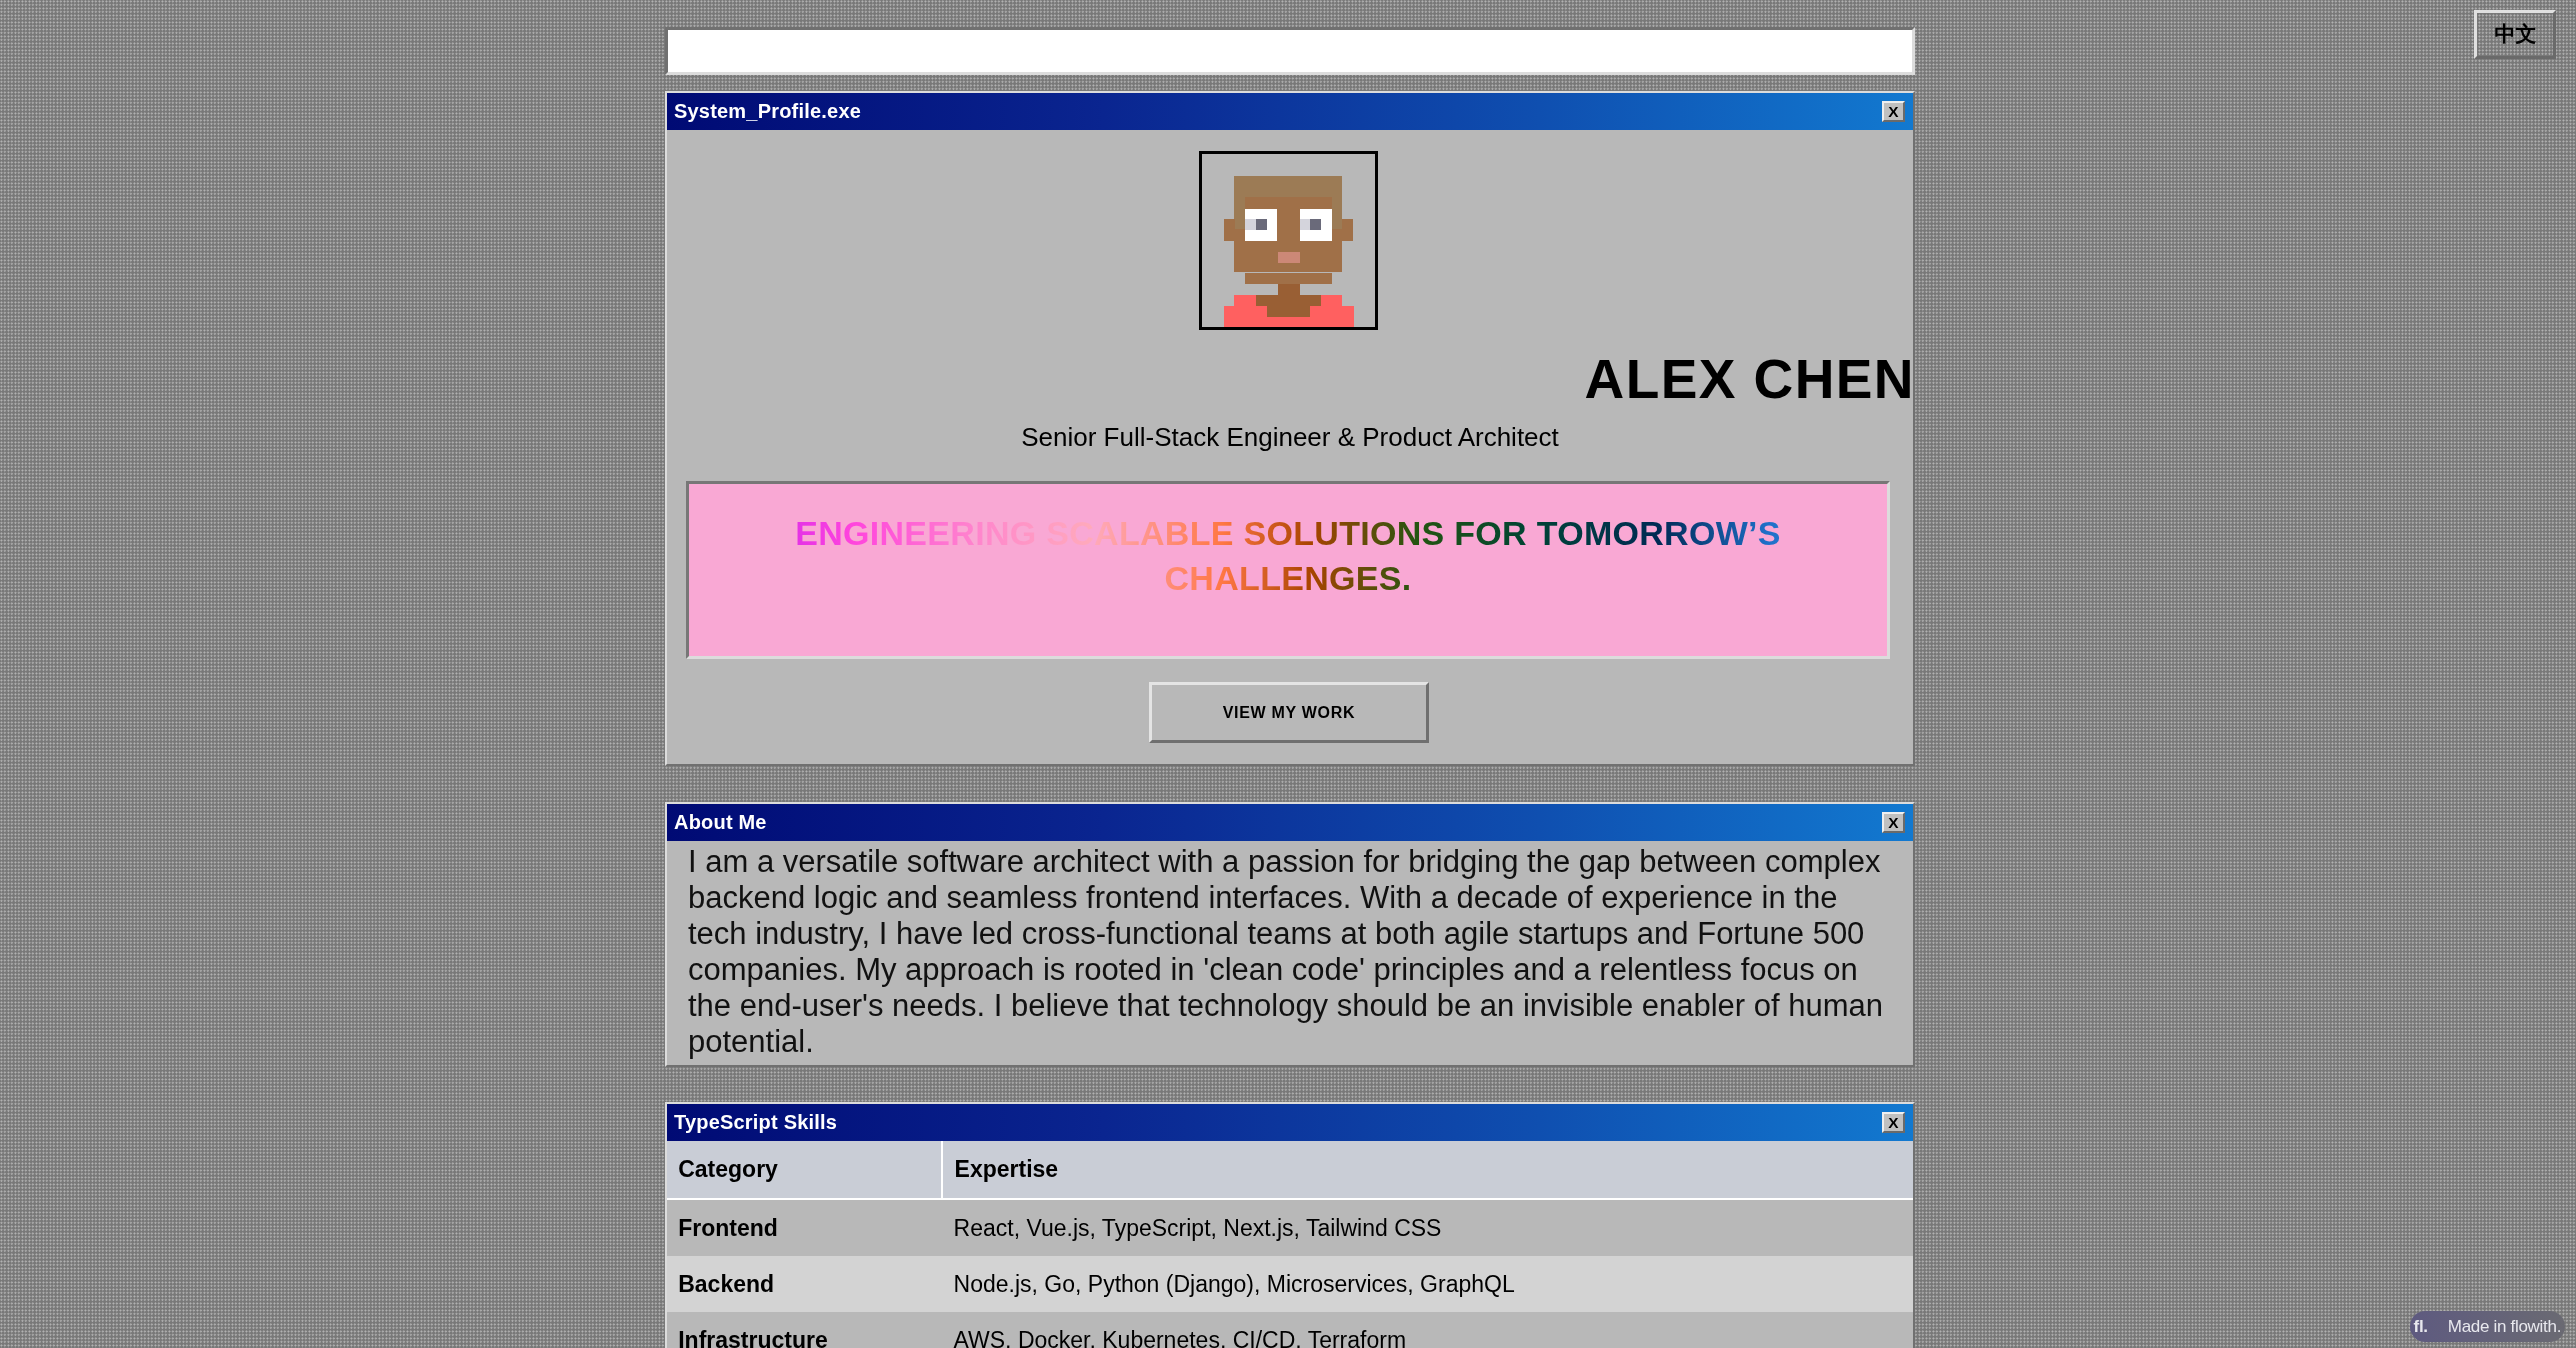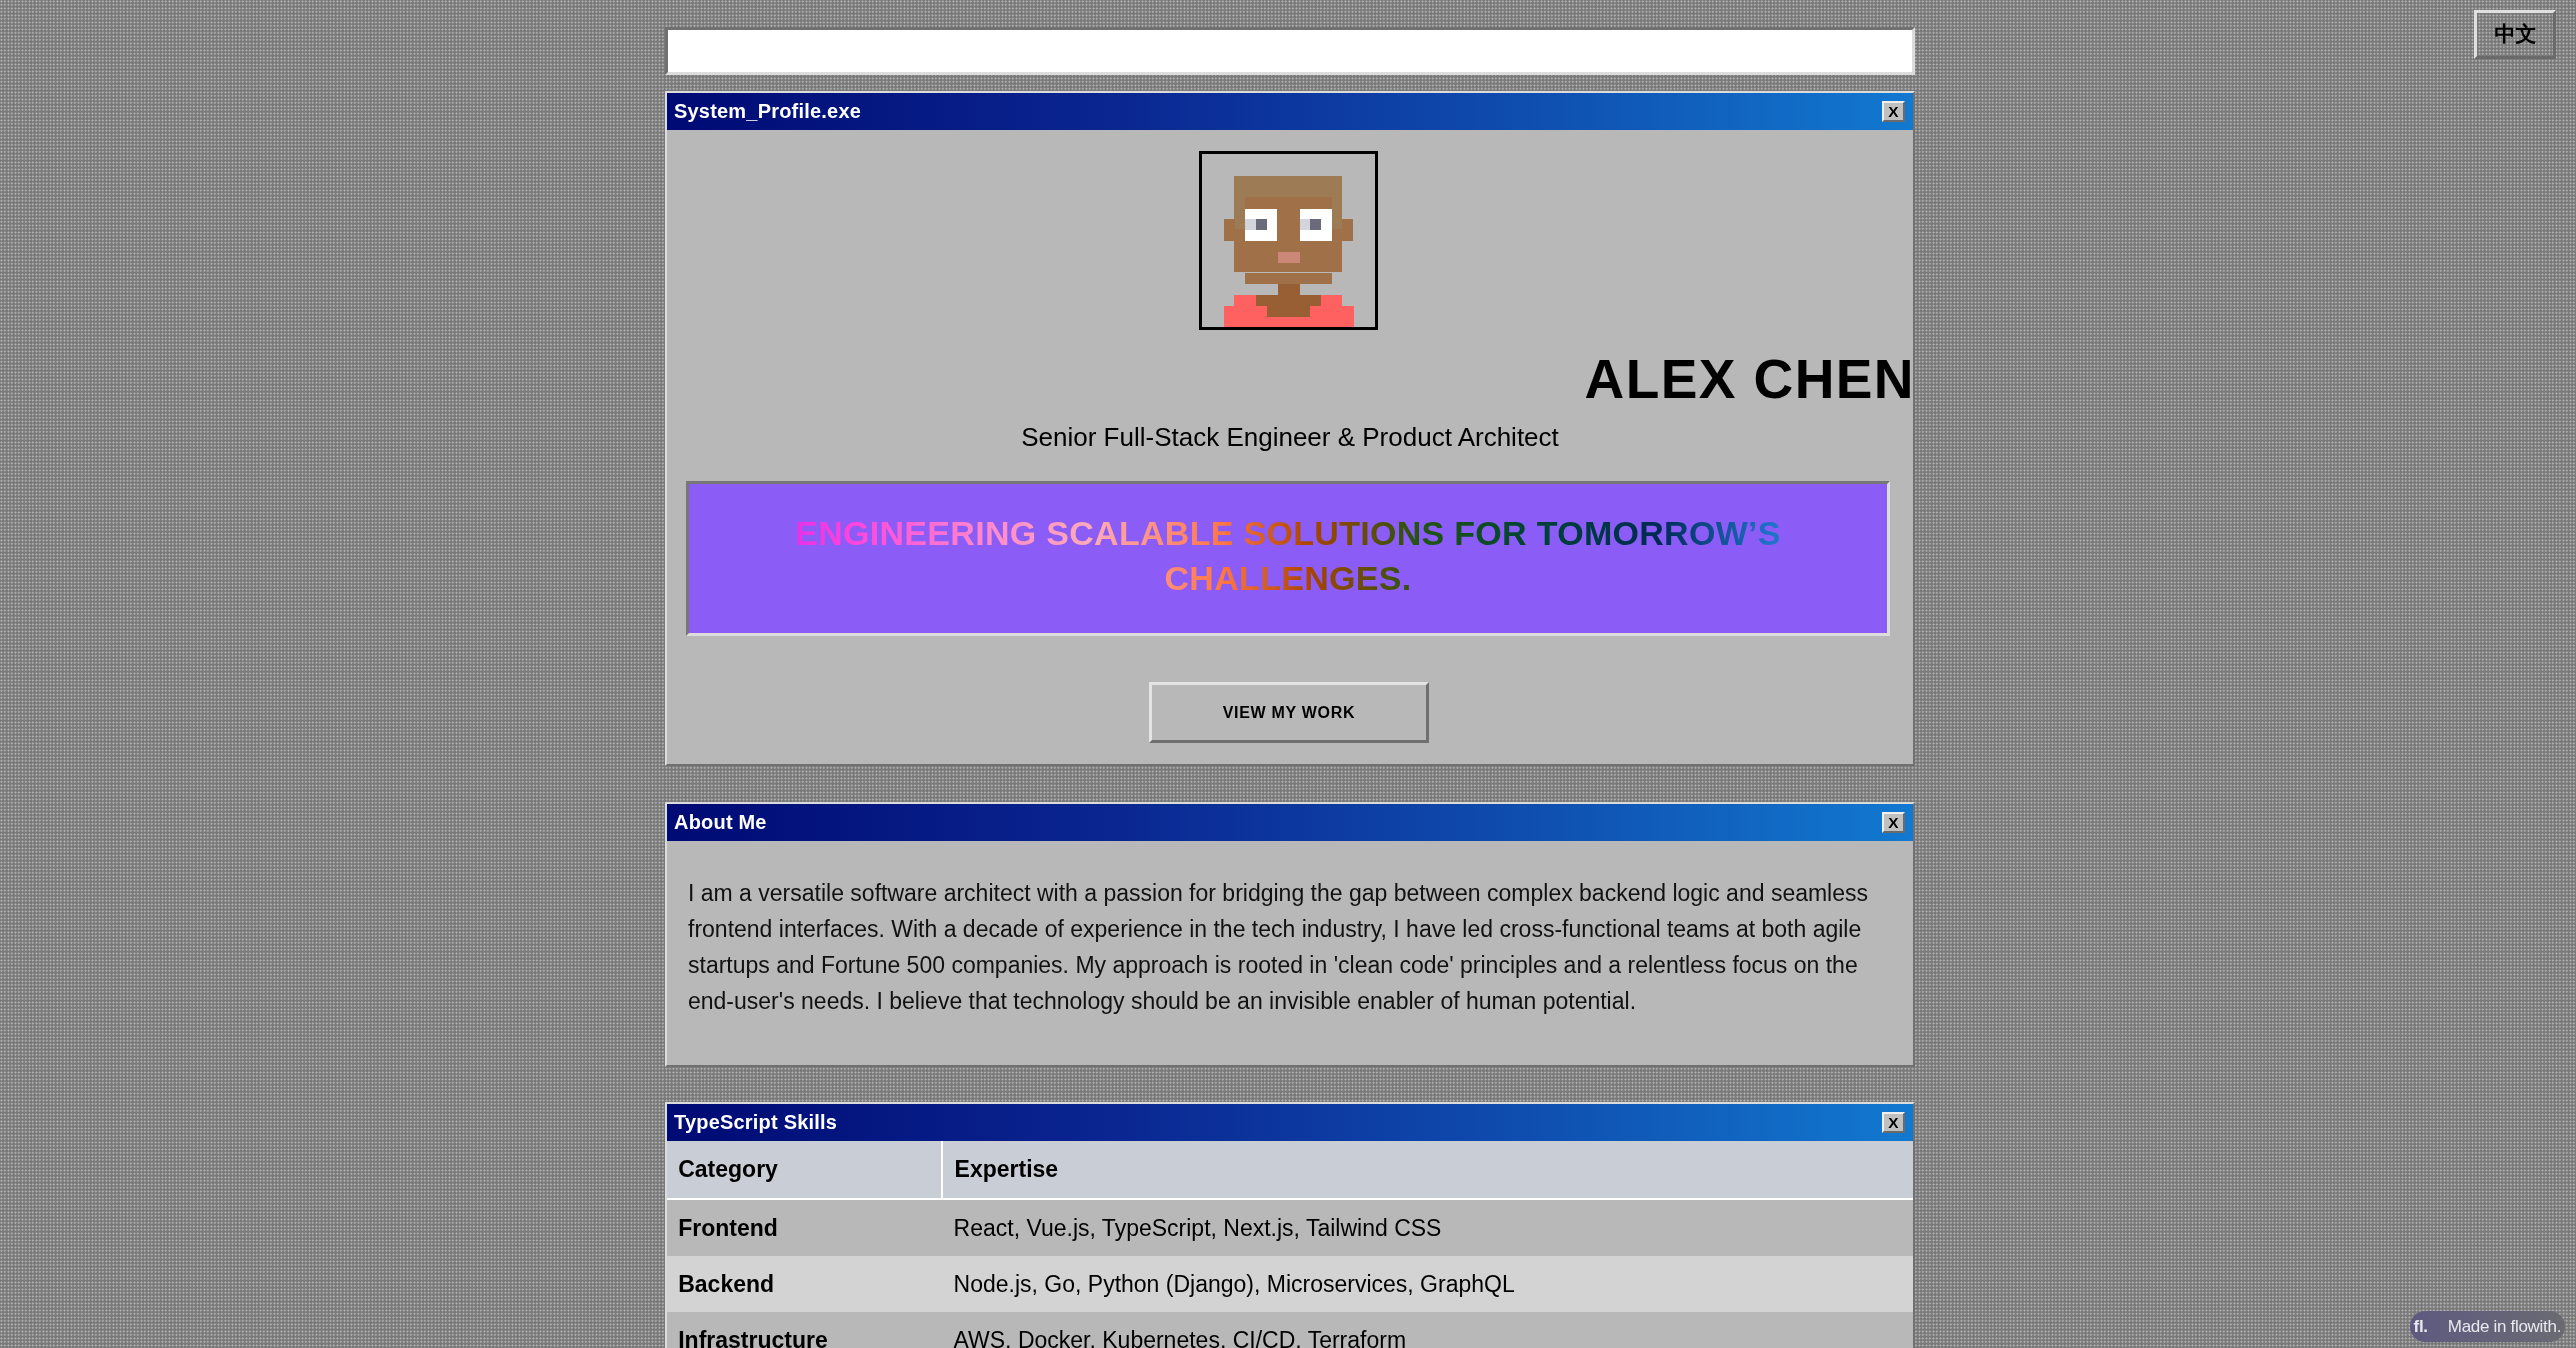--- a/index.html
+++ b/index.html
@@ -53,21 +53,21 @@
   .name {
     left:665px; width:1250px; top:347px; text-align:right;
     font-size:55px; font-weight:900; letter-spacing:1.4px; color:#000;
     font-family:"Liberation Sans", sans-serif;
   }
   .subtitle {
     left:665px; width:1250px; top:422px; text-align:center;
     font-size:26px; color:#000; font-weight:500;
   }
   .tagbox {
-    left:686px; top:481px; width:1204px; height:155px; box-sizing:border-box; background:#8b5cf6;
+    left:686px; top:481px; width:1204px; height:178px; box-sizing:border-box; background:#f9a8d4;
     border-top:3.5px solid #777; border-left:3.5px solid #777;
     border-bottom:3.5px solid #dcdcdc; border-right:3.5px solid #dcdcdc;
     text-align:center;
   }
   .headline {
     display:inline-block; margin-top:26.6px; max-width:1090px;
     font-size:34px; font-weight:900; line-height:45px; letter-spacing:0.3px;
     background:linear-gradient(90deg,#cc22ee 0%,#ff44dd 10%,#ff88cc 22%,#ffaabb 32%,#ff7744 44%,#aa4400 52%,#225511 62%,#004433 72%,#002a55 84%,#1f6fc8 94%,#3388dd 100%);
     -webkit-background-clip:text; background-clip:text; color:transparent;
   }
@@ -75,21 +75,21 @@
     margin-top:12.6px; font-size:20px; font-style:italic; color:#000;
   }
   .viewbtn {
     left:1149px; top:682px; width:280px; height:61px; box-sizing:border-box; background:#b8b8b8;
     border-top:3.5px solid #e4e4e4; border-left:3.5px solid #e4e4e4;
     border-bottom:3.5px solid #6f6f6f; border-right:3.5px solid #6f6f6f;
     display:flex; align-items:center; justify-content:center;
     font-size:16px; font-weight:bold; letter-spacing:0.7px; color:#000;
   }
   .about-body {
-    padding:34px 21px 0 21px; font-size:23px; line-height:36px; color:#111;
+    padding:3px 21px 0 21px; font-size:31px; line-height:36px; color:#111;
   }
   table.skills { border-collapse:collapse; width:100%; font-size:23px; }
   table.skills th {
     background:#c9cdd6; text-align:left; padding:0 11.2px; height:57px; font-weight:bold;
     border-bottom:2.8px solid #fff;
   }
   table.skills th:first-child { width:252px; border-right:2.8px solid #fff; }
   table.skills td { padding:0 11.2px; height:56px; }
   table.skills td:first-child { font-weight:bold; }
   table.skills tr.odd td { background:#b8b8b8; }

